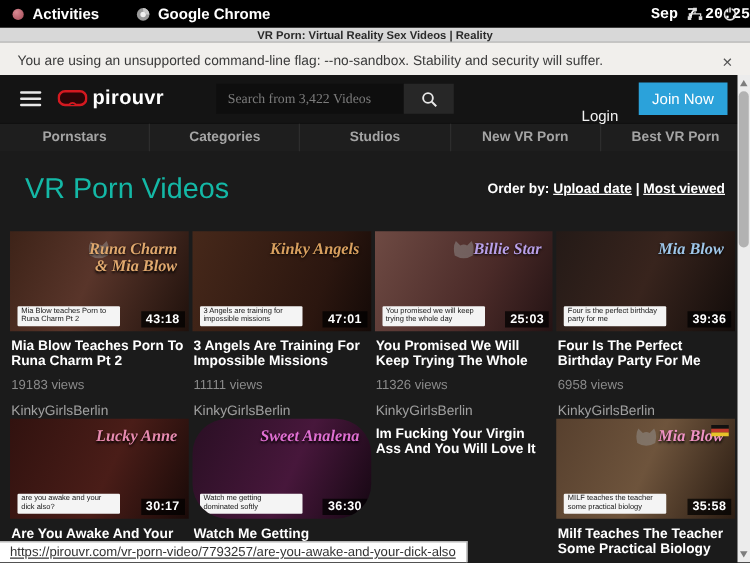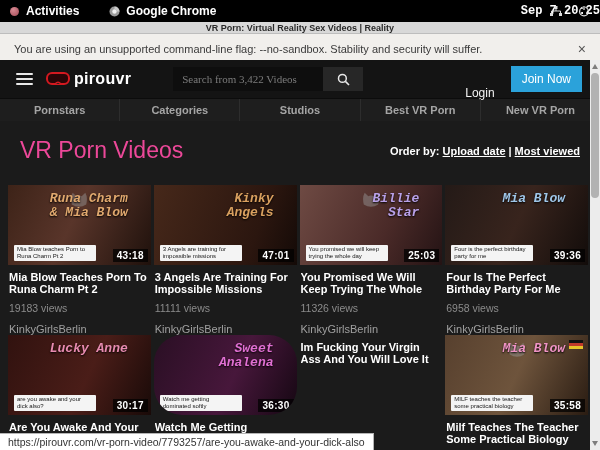--- a/index.html
+++ b/index.html
@@ -54,35 +54,35 @@
   }
   
   .mainnav { height:23px; display:flex; background:#1e1e1e; border-top:1px solid #0c0c0c; }
   .nav-item {
     flex:1; display:flex; align-items:center; justify-content:center;
     font-size:11px; font-weight:bold; color:#a5a5a5; border-right:1px solid #2d2d2d; cursor:pointer;
   }
   .nav-item:last-child { border-right:none; }
   
   .titlerow { display:flex; justify-content:space-between; align-items:center; padding:16px 20px 21px 20px; }
-  .page-title { margin:0; color:#ec4899; font-size:23px; font-weight:normal; }
+  .page-title { margin:0; color:#14b8a6; font-size:23px; font-weight:normal; }
   .orderby { color:#fff; font-size:11px; font-weight:bold; }
   .orderby a { color:#fff; text-decoration:underline; cursor:pointer; }
   .order-sep { margin:0 3px; }
   
   .grid {
     display:grid; grid-template-columns:repeat(4,1fr); column-gap:3px; row-gap:0;
     margin:0 12px 0 8px;
   }
   .card { overflow:visible; }
   .thumb { position:relative; height:80px; background:#2a1a14; overflow:hidden; cursor:pointer; }
   .cat-logo { position:absolute; top:5px; left:50%; transform:translateX(-50%); opacity:.45; }
   .overlay-script {
-    position:absolute; top:7px; right:23px; max-width:80px; text-align:right;
-    font-family:Liberation Mono, monospace; font-style:italic; font-weight:bold;
+    position:absolute; top:7px; right:9px; max-width:80px; text-align:right;
+    font-family:Liberation Serif, serif; font-style:italic; font-weight:bold;
     font-size:13px; line-height:14px; text-shadow:0 1px 2px #000;
   }
   .flagicon { position:absolute; top:5px; right:5px; width:14px; flex-direction:column; display:none; }
   .flagicon i { display:block; height:3px; }
   .flagicon .f1{ background:#111; } .flagicon .f2{ background:#c0392b; } .flagicon .f3{ background:#e7c32a; }
   .caption {
     position:absolute; left:6px; bottom:4px; max-width:82px; background:#f4f4f4; color:#161616;
     font-size:6px; line-height:7px; padding:1px 3px; border-radius:1px;
   }
   .duration {
@@ -93,21 +93,21 @@
     margin:6px 2px 0 1px; color:#fff; font-size:11px; font-weight:bold; line-height:12px;
     height:24px; overflow:hidden; cursor:pointer;
   }
   .views { margin:7px 0 0 1px; color:#8b8b8b; font-size:10.5px; }
   .studio { margin:9px 0 0 1px; color:#a0a0a0; font-size:11px; cursor:pointer; }
   
   .statusbar {
     position:absolute; left:0; bottom:0; height:17px; background:#fff;
     border:1px solid #b5b5b5; border-left:none; border-bottom:none;
     display:flex; align-items:center; padding:0 8px; font-size:10.5px; color:#333;
-    white-space:nowrap; z-index:5;
+    white-space:nowrap; z-index:5;text-decoration:underline;
   }
   
   .scrollbar { position:absolute; top:60px; right:0; bottom:0; width:10px; background:#ececec; z-index:6; }
   .sb-arrow { position:absolute; left:2px; width:0; height:0; border-left:3px solid transparent; border-right:3px solid transparent; }
   .sb-up { top:4px; border-bottom:5px solid #7d7d7d; }
   .sb-down { bottom:4px; border-top:5px solid #7d7d7d; }
   .sb-thumb { position:absolute; top:13px; left:1px; right:1px; height:125px; background:#b2b2b2; border-radius:4px; }
 </style>
 </head>
 <body>
@@ -173,22 +173,22 @@
       </button>
     </span>
     <span class="login">Login</span>
     <button class="join-btn" style="background: rgb(43, 162, 218);">Join Now</button>
   </div>
 
   <div class="mainnav">
     <span class="nav-item">Pornstars</span>
     <span class="nav-item">Categories</span>
     <span class="nav-item">Studios</span>
+    <span class="nav-item">New VR Porn</span>
     <span class="nav-item">Best VR Porn</span>
-    <span class="nav-item">New VR Porn</span>
   </div>
 
   <div class="titlerow">
     <h1 class="page-title">VR Porn Videos</h1>
     <span class="orderby">
       <span>Order by:</span>
       <a>Upload date</a><span class="order-sep">|</span><a>Most viewed</a>
     </span>
   </div>
 

